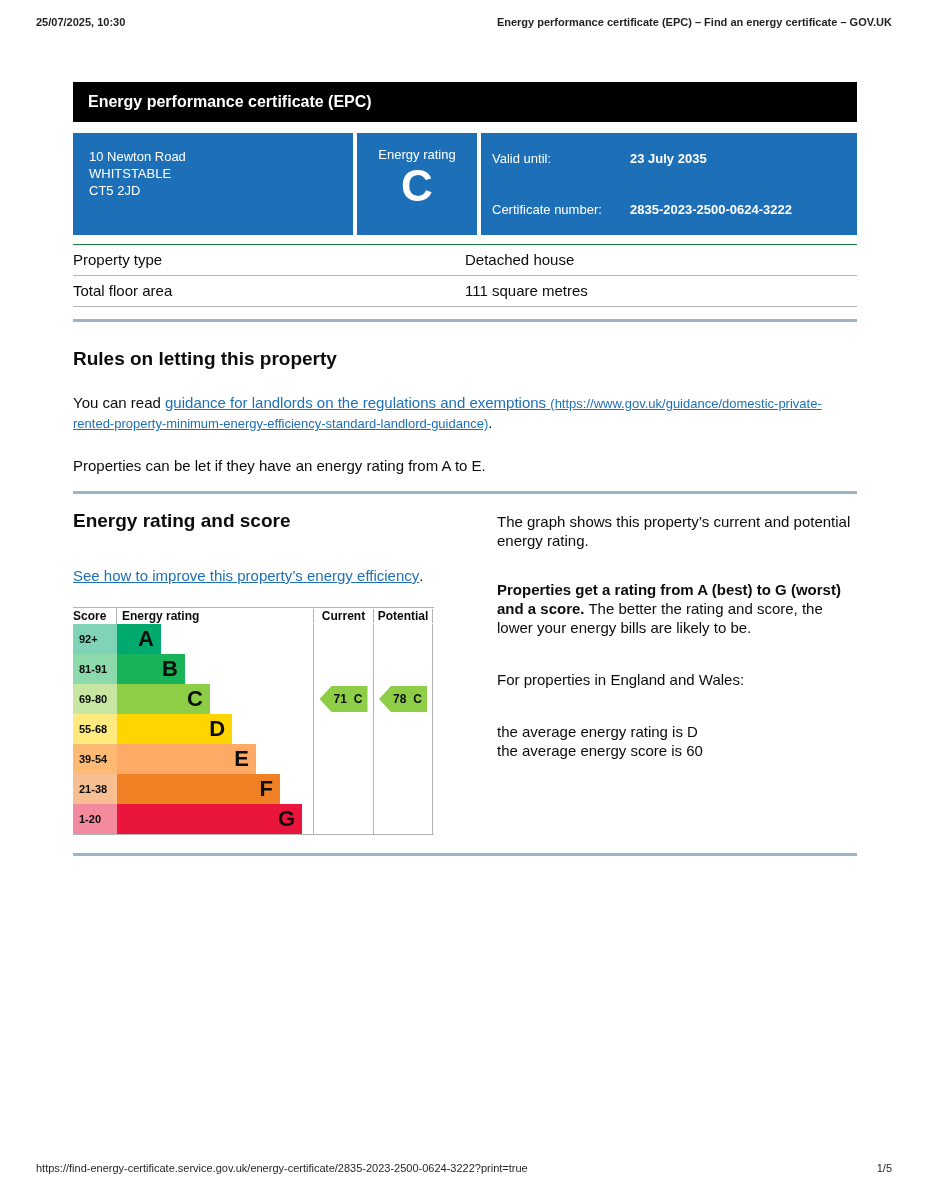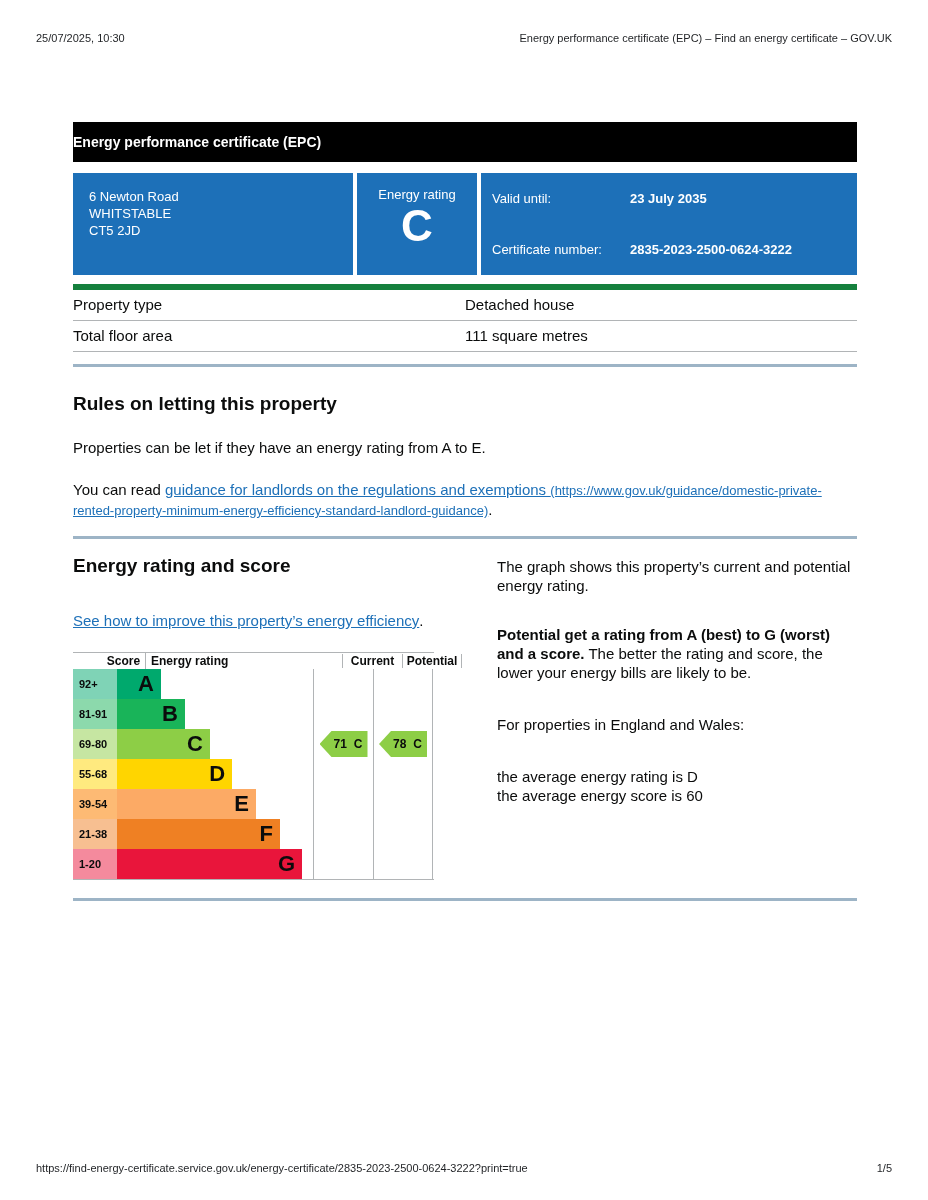--- a/index.html
+++ b/index.html
@@ -9,45 +9,45 @@
     background:#ffffff; overflow:hidden;
     font-family:"Liberation Sans","DejaVu Sans",sans-serif;
     color:#0b0c0c;
   }
   
   .print-header, .print-footer {
     position:absolute; left:36px; right:36px;
     display:flex; align-items:center;
     font-size:11px; color:#1f2124;
   }
-  .print-header { top:32px; }
+  .print-header { top:16px;font-weight:bold; }
   .print-footer { top:1162px; }
   .print-header .ph-title { position:absolute; left:0; right:0; text-align:right; }
   .print-footer .pf-page { margin-left:auto; }
   .pf-url { letter-spacing:0; }
 
   .content { position:absolute; left:73px; top:82px; width:784px; }
 
   .banner {
     height:40px; background:#000000; color:#ffffff;
-    font-size:14px; font-weight:bold; line-height:40px; margin-top:40px;
+    font-size:16px; font-weight:bold; line-height:40px; padding-left:15px;
   }
 
   .summary-panel { margin-top:11px; height:102px; display:flex; gap:4px; }
   .summary-panel .cell { background:#1d70b8; color:#ffffff; }
   .sp-address { flex:0 0 280px; padding:15px 0 0 16px; font-size:13px; line-height:17px; }
   .sp-rating { flex:0 0 120px; text-align:center; }
   .sp-rating .sp-rating-label { margin-top:14px; font-size:13px; }
   .sp-rating .sp-rating-value { font-size:44px; font-weight:bold; line-height:48px; }
   .sp-right { flex:1 1 auto; display:flex; flex-direction:column; }
   .sp-row { flex:1 1 auto; display:flex; align-items:center; font-size:13px; }
   .sp-row .sp-label { width:138px; margin-left:11px; }
   .sp-row .sp-value { font-weight:bold; }
 
-  .prop-table { margin-top:9px; border-top:6px solid #15803d; font-size:15px; }
+  .prop-table { margin-top:9px; border-top:1px solid #15803d; font-size:15px; }
   .prop-row { display:flex; padding:6px 0 7px; border-bottom:1px solid #b1b4b6; }
   .prop-row .prop-label { flex:0 0 50%; }
 
   .section-break { margin-top:12px; height:3px; background:#9db4c6; }
   .section-break.mt16 { margin-top:16px; }
   .section-break.mt18 { margin-top:18px; }
 
   h2 { font-size:19px; font-weight:bold; margin-top:26px; }
   .body-text { font-size:15px; line-height:19px; }
   p.para { margin-top:23px; }
@@ -66,21 +66,21 @@
 
   
   .epc-chart { margin-top:22px; width:361px; border-top:1px solid #b1b4b6; border-bottom:1px solid #b1b4b6; }
   .epc-row, .epc-head { display:flex; width:100%; }
   .epc-head { height:16px; font-size:12px; font-weight:bold; align-items:center; }
   .epc-row { height:30px; }
   .cell-score { flex:0 0 44px; }
   .cell-bars  { flex:0 0 196px; position:relative; }
   .cell-cur, .cell-pot { flex:0 0 60px; border-left:1px solid #b1b4b6; display:flex; align-items:center; justify-content:center; }
   .cell-pot { border-right:1px solid #b1b4b6; }
-  .epc-head .cell-score { text-align:center; border-right:1px solid #b1b4b6; height:100%; line-height:16px;margin-left:29px; }
+  .epc-head .cell-score { border-right:1px solid #b1b4b6; height:100%; line-height:16px; }
   .epc-head .cell-bars { padding-left:5px; line-height:16px; }
   .band-score { height:100%; display:flex; align-items:center; padding-left:6px; font-size:11px; font-weight:bold; }
   .band-bar { height:100%; display:flex; align-items:center; justify-content:flex-end; padding-right:7px; font-size:22px; font-weight:bold; color:#0b0c0c; }
   .epc-arrow {
     width:48px; height:26px; display:flex; align-items:center; justify-content:center;
     padding-left:9px; gap:7px; font-size:12px; font-weight:bold; color:#0b0c0c;
     clip-path:polygon(0 50%, 25% 0, 100% 0, 100% 100%, 25% 100%);
   }
 </style>
 </head>
@@ -92,21 +92,21 @@
     <span>25/07/2025, 10:30</span>
     <span class="ph-title">Energy performance certificate (EPC) – Find an energy certificate – GOV.UK</span>
   </div>
 
   <div class="content">
 
     <div class="banner">Energy performance certificate (EPC)</div>
 
     <div class="summary-panel">
       <div class="cell sp-address">
-        <div>6 Newton Road</div>
+        <div>10 Newton Road</div>
         <div>WHITSTABLE</div>
         <div>CT5 2JD</div>
       </div>
       <div class="cell sp-rating">
         <div class="sp-rating-label">Energy rating</div>
         <div class="sp-rating-value">C</div>
       </div>
       <div class="sp-right">
         <div class="cell sp-row">
           <span class="sp-label">Valid until:</span>
@@ -126,22 +126,22 @@
       </div>
       <div class="prop-row">
         <span class="prop-label">Total floor area</span>
         <span>111 square metres</span>
       </div>
     </div>
 
     <div class="section-break"></div>
 
     <h2>Rules on letting this property</h2>
+    <p class="body-text para"><span>You can read </span><a class="link"><span>guidance for landlords on the regulations and exemptions </span><span class="link-url">(https://www.gov.uk/guidance/domestic-private-rented-property-minimum-energy-efficiency-standard-landlord-guidance)</span></a><span>.</span></p>
     <p class="body-text para">Properties can be let if they have an energy rating from A to E.</p>
-    <p class="body-text para"><span>You can read </span><a class="link"><span>guidance for landlords on the regulations and exemptions </span><span class="link-url">(https://www.gov.uk/guidance/domestic-private-rented-property-minimum-energy-efficiency-standard-landlord-guidance)</span></a><span>.</span></p>
 
     <div class="section-break mt16"></div>
 
     <div class="columns">
       <div class="col-left">
         <h2>Energy rating and score</h2>
         <p class="body-text improve-link-wrap"><a class="link improve-link">See how to improve this property’s energy efficiency</a><span>.</span></p>
 
         <div class="epc-chart">
           <div class="epc-head">
@@ -243,21 +243,21 @@
                 </div>
               </div>
             <div class="cell-cur"></div>
               <div class="cell-pot"></div>
           </div>
         </div>
       </div>
 
       <div class="col-right body-text">
         <p class="para0">The graph shows this property’s current and potential energy rating.</p>
-        <p class="para-b"><strong>Potential get a rating from A (best) to G (worst) and a score.</strong><span> The better the rating and score, the lower your energy bills are likely to be.</span></p>
+        <p class="para-b"><strong>Properties get a rating from A (best) to G (worst) and a score.</strong><span> The better the rating and score, the lower your energy bills are likely to be.</span></p>
         <p class="para-c">For properties in England and Wales:</p>
         <p class="para-d">
           <span>the average energy rating is D</span><br>
           <span>the average energy score is 60</span>
         </p>
       </div>
     </div>
 
     <div class="section-break mt18"></div>
 

